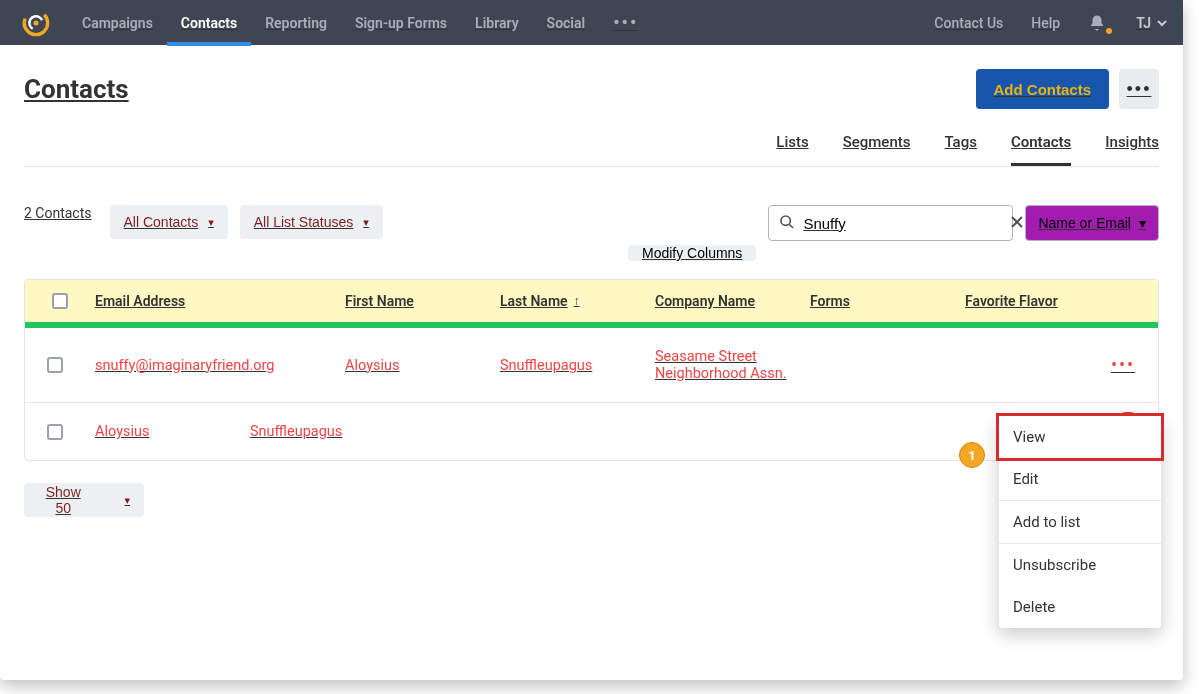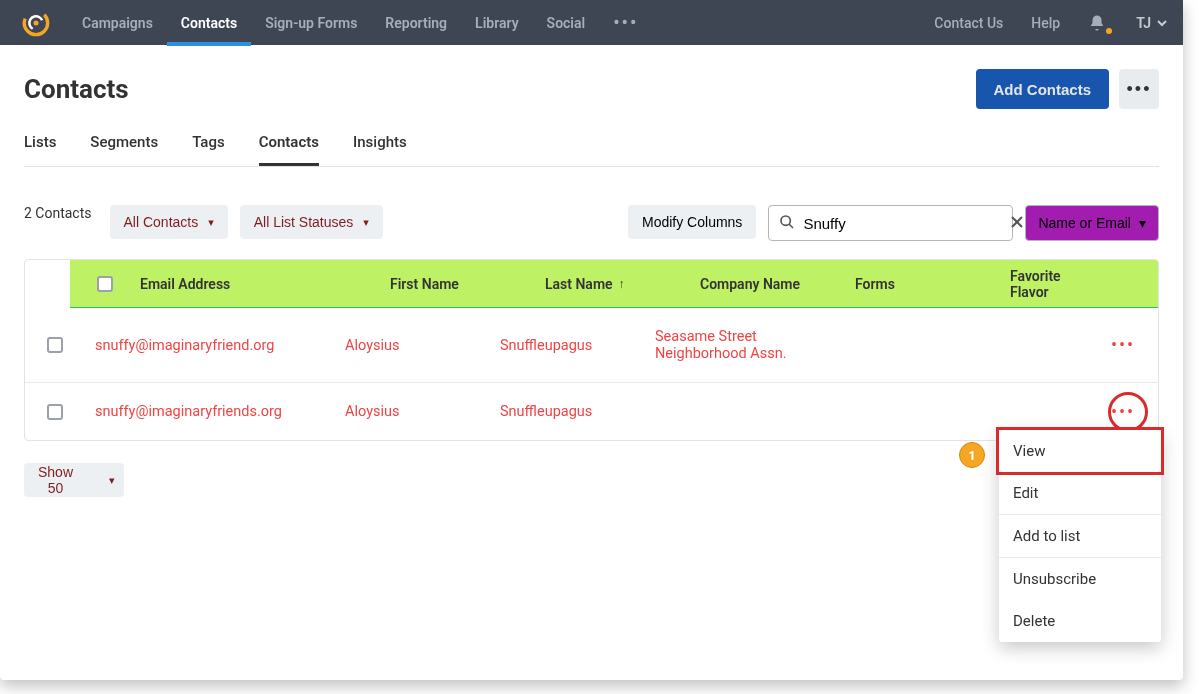--- a/index.html
+++ b/index.html
@@ -1,17 +1,17 @@
 <!DOCTYPE html>
 <html><head>
 <meta charset="utf-8">
 <style>
   * { box-sizing: border-box; margin: 0; padding: 0; }
   body { font-family: -apple-system, BlinkMacSystemFont, "Segoe UI", Roboto, Helvetica, Arial, sans-serif; font-size: 14px; color: #333; background: #fff; width: 1199px; height: 694px; overflow: hidden; position: relative; }
-  .window { width: 1183px; height: 680px; margin: 0; background: #fff; border-radius: 4px; box-shadow: 0 6px 16px rgba(0,0,0,0.25); overflow: visible; position: relative; }
+  .window { width: 1183px; height: 680px; margin: 0; background: #fff; border-radius: 4px; box-shadow: 0 6px 16px rgba(0,0,0,0.25); overflow: visible; position: relative; text-decoration: underline; }
   
   
   .topnav { background: #3e4653; height: 45px; display: flex; align-items: stretch; color: #9aa1ad; }
   .topnav .logo { width: 48px; display:flex; align-items:center; justify-content:center; margin-left:12px; margin-right:8px; }
   .topnav .nav-items { display: flex; align-items: stretch; }
   .topnav .nav-item { padding: 0 14px; display:flex; align-items:center; font-weight: 600; font-size: 14px; color: #a7adb9; cursor: pointer; position: relative; }
   .topnav .nav-item.active { color: #fff; }
   .topnav .nav-item.active::after { content:""; position:absolute; left:0; right:0; bottom:-1px; height:4px; background:#2d8fe1; }
   .topnav .nav-item.more { font-size: 18px; letter-spacing: 2px; }
   .topnav .right { margin-left:auto; display:flex; align-items:center; }
@@ -21,96 +21,96 @@
   .topnav .user { padding:0 16px; color:#c7cbd4; font-weight:600; display:flex; align-items:center; gap:6px; }
   .topnav .chev-down { display:inline-block; }
   
   .logo-svg { width:30px; height:30px; }
   
   
   .page-body { padding: 24px 24px 20px 24px; }
   .page-header { display:flex; align-items:center; justify-content:space-between; margin-bottom: 24px; }
   .page-title { font-size: 26px; font-weight: 700; color: #333; }
   .header-actions { display:flex; gap:10px; }
-  .btn-primary { background:#1856ad; color:#e5e5e5; border:none; border-radius:4px; padding:0 18px; height:40px; font-weight:700; font-size:15px; cursor:pointer; }
+  .btn-primary { background:#1856ad; color:#eab308; border:none; border-radius:4px; padding:0 18px; height:40px; font-weight:700; font-size:15px; cursor:pointer; }
   .btn-icon-box { background:#e9ecef; border:none; border-radius:4px; width:40px; height:40px; display:flex; align-items:center; justify-content:center; cursor:pointer; color:#333; }
   .dots { font-size:18px; letter-spacing:2px; line-height:0; }
   
   
-  .subtabs { display:flex; gap:34px; border-bottom:1px solid #e0e3e8; }
+  .subtabs { display:flex; gap:34px; border-bottom:1px solid #e0e3e8;justify-content:flex-end; }
   .subtab { padding: 0 0 12px 0; font-size:15px; color:#333; cursor:pointer; border-bottom: 3px solid transparent; font-weight:500; }
   .subtab.active { border-bottom-color: #333; font-weight:600; }
   
   
   .toolbar { display:flex; margin-top: 38px; margin-bottom: 18px; gap:12px; }
   .count-label { font-size:14px; color:#333; margin-right:6px; }
   .select-btn { background:#edf0f3; border:none; border-radius:4px; padding:0 14px; height:34px; font-size:14px; color:#7f1d1d; display:flex; align-items:center; gap:10px; cursor:pointer; }
   .select-btn .chev { font-size:11px; }
-  .btn-plain { background:#edf0f3; border:none; border-radius:4px; padding:0 14px; height:34px; font-size:14px; cursor:pointer; }
+  .btn-plain { background:#edf0f3; border:none; border-radius:4px; padding:0 14px; height:16px; font-size:14px; cursor:pointer;margin-top:40px; }
   .toolbar .spacer { flex:1; }
   .search-wrap { display:flex; align-items:center; border:1px solid #b0b6c0; border-radius:4px; height:36px; padding:0 10px; width:245px; gap:8px; }
   .search-wrap input { border:none; outline:none; flex:1; font-size:15px; }
   .search-wrap .clear { cursor:pointer; color:#555; }
   .search-wrap .mag { color:#555; }
   .scope-btn { border:1px solid #b0b6c0; border-radius:4px; height:36px; padding:0 12px; background:#a21caf; font-size:14px; display:flex; align-items:center; gap:8px; cursor:pointer; }
   
   
   .table { border:1px solid #e0e3e8; border-radius:4px; overflow:hidden; }
-  .thead { background:#bef264; display:flex; align-items:center; height:48px; font-weight:600; color:#333; font-size:14px; border-bottom:1px solid #22c55e;margin-left:45px; }
+  .thead { background:#fef9c3; display:flex; align-items:center; height:48px; font-weight:600; color:#333; font-size:14px; border-bottom:6px solid #22c55e; }
   .col-check { width:70px; display:flex; justify-content:center; }
   .col-email { width:250px; }
   .col-fname { width:155px; }
   .col-lname { width:155px; display:flex; align-items:center; gap:6px; }
   .col-company { width:155px; }
   .col-city { width:155px; }
   .col-flavor { flex:1; }
   .col-actions { width:60px; display:flex; justify-content:center; }
   .trow { display:flex; align-items:center; padding:20px 0; font-size:14.5px; color:#ef4444; border-bottom:1px solid #e6e9ed; position:relative; }
   .trow:last-child { border-bottom:none; }
   .trow > div { padding-right:10px; }
   .chk { width:16px; height:16px; border:2px solid #9aa1ad; border-radius:3px; background:#fff; cursor:pointer; }
   .thead .chk { border-color:#9aa1ad; }
   .sort-icon { font-size:12px; }
   
   .row-actions { cursor:pointer; position:relative; }
   .row-actions.circled::before { content:""; position:absolute; width:34px; height:34px; border:3px solid #d82c2c; border-radius:50%; left:50%; top:50%; transform:translate(-50%,-50%); }
   
   
-  .dropdown { position:absolute; right:22px; top:430px; width:162px; background:#fff; border-radius:3px; box-shadow: 0 6px 18px rgba(0,0,0,0.22); z-index:20; padding:0; }
+  .dropdown { position:absolute; right:22px; top:416px; width:162px; background:#fff; border-radius:3px; box-shadow: 0 6px 18px rgba(0,0,0,0.22); z-index:20; padding:0; }
   .dropdown .menu-item { padding:12px 14px; font-size:15px; color:#333; cursor:pointer; }
   .dropdown .menu-item.highlighted { border:3px solid #d82c2c; margin:-3px; position:relative; z-index:2; background:#fff; }
   .dropdown .divider { height:1px; background:#e6e9ed; }
   
   
   .anno-badge { position:absolute; width:26px; height:26px; border-radius:50%; background:#f5a623; color:#fff; font-weight:700; display:flex; align-items:center; justify-content:center; right:198px; top:442px; z-index:30; font-size:13px; border:1px solid #d48806; }
   
   
   .pager { margin-top:22px; }
-  .pager .select-btn { width: 100px; justify-content: space-between; gap: 36px; }
+  .pager .select-btn { width: 120px; justify-content: space-between; gap: 36px; }
   
   .bell-svg { width:18px; height:18px; fill:#a7adb9; }
 </style>
 </head>
 <body>
 
 <div class="window">
 
   <div class="topnav">
     <div class="logo">
       <svg class="logo-svg" viewBox="0 0 36 36">
         <circle cx="18" cy="18" r="14" fill="none" stroke="#f5a623" stroke-width="4" stroke-dasharray="60 28" transform="rotate(-45 18 18)"></circle>
         <circle cx="18" cy="18" r="8" fill="none" stroke="#fff" stroke-width="3" stroke-dasharray="30 20" transform="rotate(120 18 18)"></circle>
         <circle cx="18" cy="18" r="3" fill="#f5a623"></circle>
       </svg>
     </div>
     <div class="nav-items">
       <div class="nav-item">Campaigns</div>
       <div class="nav-item active">Contacts</div>
+      <div class="nav-item">Reporting</div>
       <div class="nav-item">Sign-up Forms</div>
-      <div class="nav-item">Reporting</div>
       <div class="nav-item">Library</div>
       <div class="nav-item">Social</div>
       <div class="nav-item more">•••</div>
     </div>
     <div class="right">
       <div class="nav-item">Contact Us</div>
       <div class="nav-item">Help</div>
       <div class="nav-item bell">
         <svg class="bell-svg" viewBox="0 0 24 24">
             <path d="M12 2a6 6 0 00-6 6v4l-2 3v1h16v-1l-2-3V8a6 6 0 00-6-6zm0 20a2.5 2.5 0 002.45-2h-4.9A2.5 2.5 0 0012 22z"></path>
@@ -209,21 +209,20 @@
         <div class="col-flavor"></div>
         <div class="col-actions row-actions">
             <span class="dots">•••</span>
           </div>
       </div>
 
       <div class="trow">
         <div class="col-check">
             <div class="chk"></div>
           </div>
-        <div class="col-email">snuffy@imaginaryfriends.org</div>
         <div class="col-fname">Aloysius</div>
         <div class="col-lname">Snuffleupagus</div>
         <div class="col-city"></div>
         <div class="col-flavor"></div>
         <div class="col-actions row-actions circled">
             <span class="dots">•••</span>
           </div>
       </div>
     </div>
 

